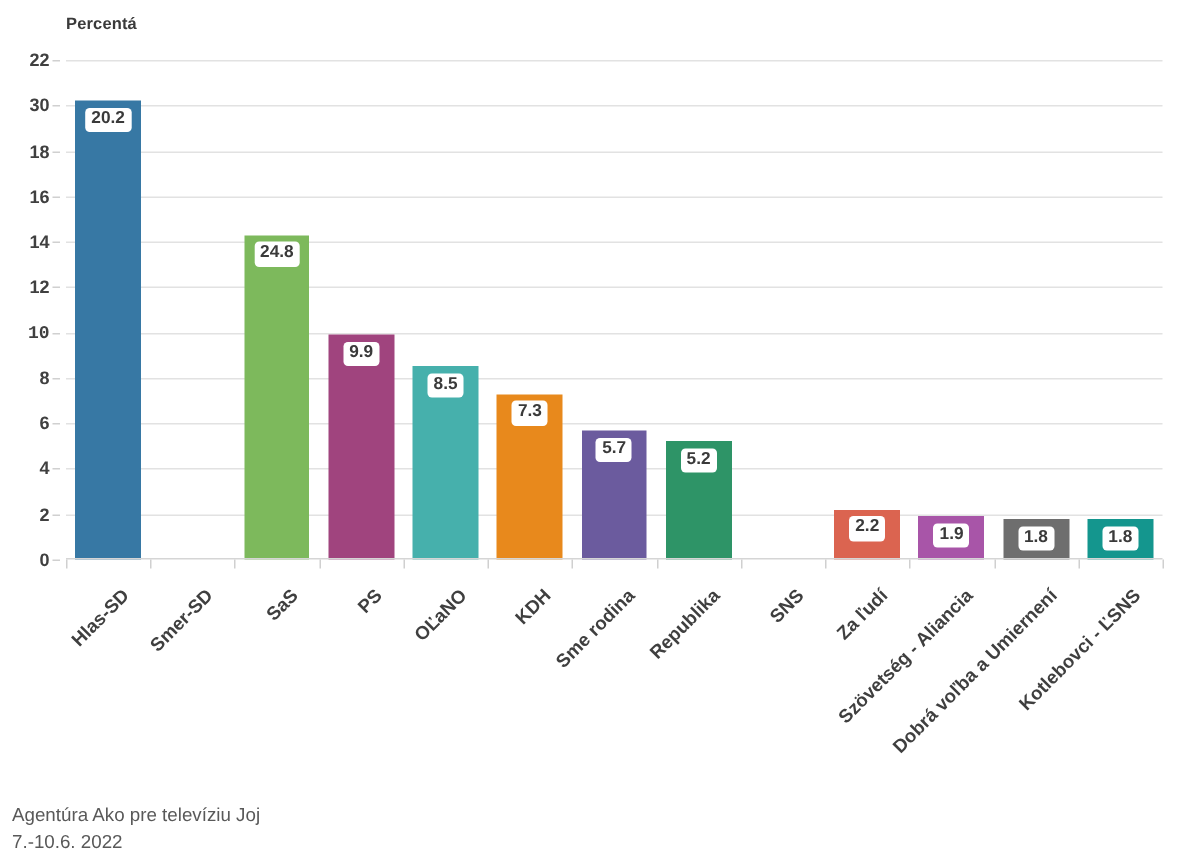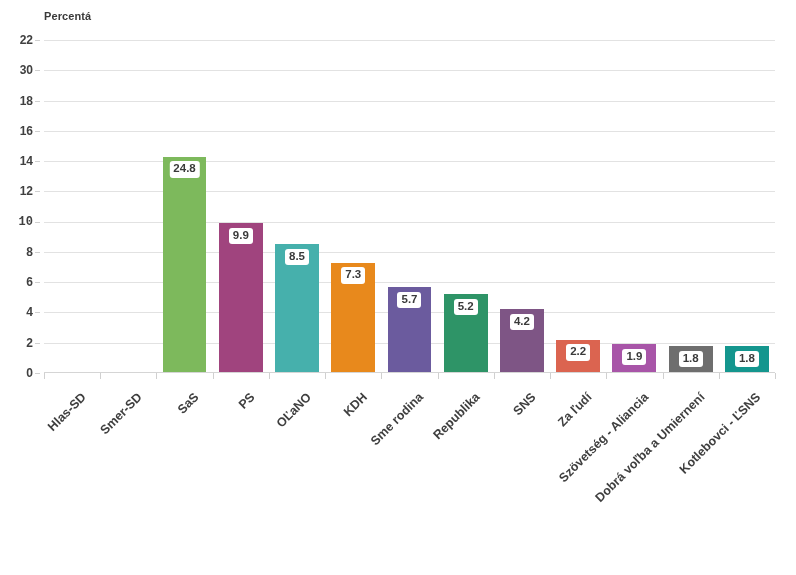--- a/index.html
+++ b/index.html
@@ -210,20 +210,24 @@
         <div class="gridline" style="top: 90.8182px;"></div>
         <div class="gridline" style="top: 121.091px;"></div>
         <div class="gridline" style="top: 151.364px;"></div>
         <div class="gridline" style="top: 181.636px;"></div>
         <div class="gridline" style="top: 211.909px;"></div>
         <div class="gridline" style="top: 242.182px;"></div>
         <div class="gridline" style="top: 272.455px;"></div>
         <div class="gridline" style="top: 302.727px;"></div>
       </div>
     <div class="bars-layer">
+        <div class="bar-slot" style="left: 0px; width: 56.2308px;">
+          <div class="bar" title="Hlas-SD: 20.2" style="height: 305.755px; background: rgb(55, 120, 164);"></div>
+          <div class="bar-value" style="bottom: 284.755px;">20.2</div>
+        </div>
         <div class="bar-slot" style="left: 112.462px; width: 56.2308px;">
           <div class="bar" title="SaS: 14.3" style="height: 216.45px; background: rgb(125, 185, 92);"></div>
           <div class="bar-value" style="bottom: 195.45px;">24.8</div>
         </div>
         <div class="bar-slot" style="left: 168.692px; width: 56.2308px;">
           <div class="bar" title="PS: 9.9" style="height: 149.85px; background: rgb(160, 68, 126);"></div>
           <div class="bar-value" style="bottom: 128.85px;">9.9</div>
         </div>
         <div class="bar-slot" style="left: 224.923px; width: 56.2308px;">
           <div class="bar" title="OĽaNO: 8.5" style="height: 128.659px; background: rgb(70, 176, 172);"></div>
@@ -233,24 +237,20 @@
           <div class="bar" title="KDH: 7.3" style="height: 110.495px; background: rgb(232, 137, 28);"></div>
           <div class="bar-value" style="bottom: 89.4955px;">7.3</div>
         </div>
         <div class="bar-slot" style="left: 337.385px; width: 56.2308px;">
           <div class="bar" title="Sme rodina: 5.7" style="height: 86.2773px; background: rgb(107, 91, 158);"></div>
           <div class="bar-value" style="bottom: 65.2773px;">5.7</div>
         </div>
         <div class="bar-slot" style="left: 393.615px; width: 56.2308px;">
           <div class="bar" title="Republika: 5.2" style="height: 78.7091px; background: rgb(46, 148, 103);"></div>
           <div class="bar-value" style="bottom: 57.7091px;">5.2</div>
-        </div>
-        <div class="bar-slot" style="left: 449.846px; width: 56.2308px;">
-          <div class="bar" title="SNS: 4.2" style="height: 63.5727px; background: rgb(126, 85, 133);"></div>
-          <div class="bar-value" style="bottom: 42.5727px;">4.2</div>
         </div>
         <div class="bar-slot" style="left: 506.077px; width: 56.2308px;">
           <div class="bar" title="Za ľudí: 2.2" style="height: 33.3px; background: rgb(219, 100, 80);"></div>
           <div class="bar-value" style="bottom: 12.3px;">2.2</div>
         </div>
         <div class="bar-slot" style="left: 562.308px; width: 56.2308px;">
           <div class="bar" title="Szövetség - Aliancia: 1.9" style="height: 28.7591px; background: rgb(168, 85, 168);"></div>
           <div class="bar-value" style="bottom: 7.75909px;">1.9</div>
         </div>
         <div class="bar-slot" style="left: 618.538px; width: 56.2308px;">
@@ -314,14 +314,18 @@
         <div class="x-label">Szövetség - Aliancia</div>
       </div>
       <div class="x-label-holder" style="left: 653.402px;">
         <div class="x-label">Dobrá voľba a Umiernení</div>
       </div>
       <div class="x-label-holder" style="left: 709.632px;">
         <div class="x-label">Kotlebovci - ĽSNS</div>
       </div>
     </div>
 
+  <div class="footer">
+    <div>Agentúra Ako pre televíziu Joj</div>
+    <div>7.-10.6. 2022</div>
+  </div>
 
 </div>
 
 </body></html>

